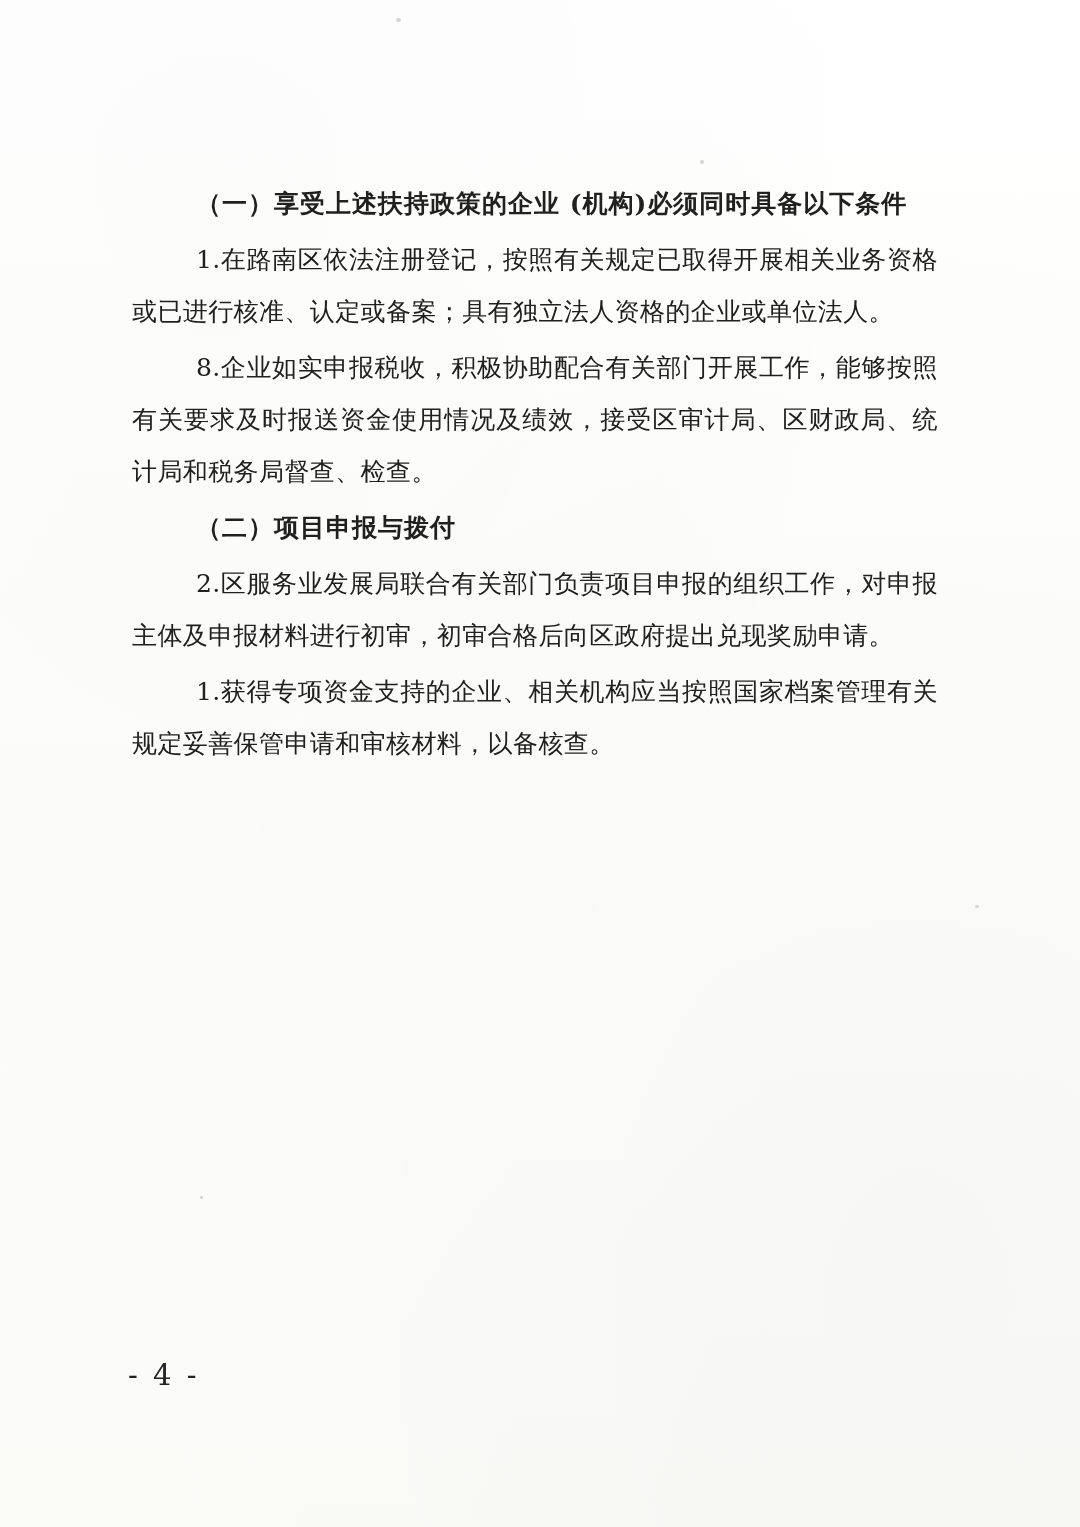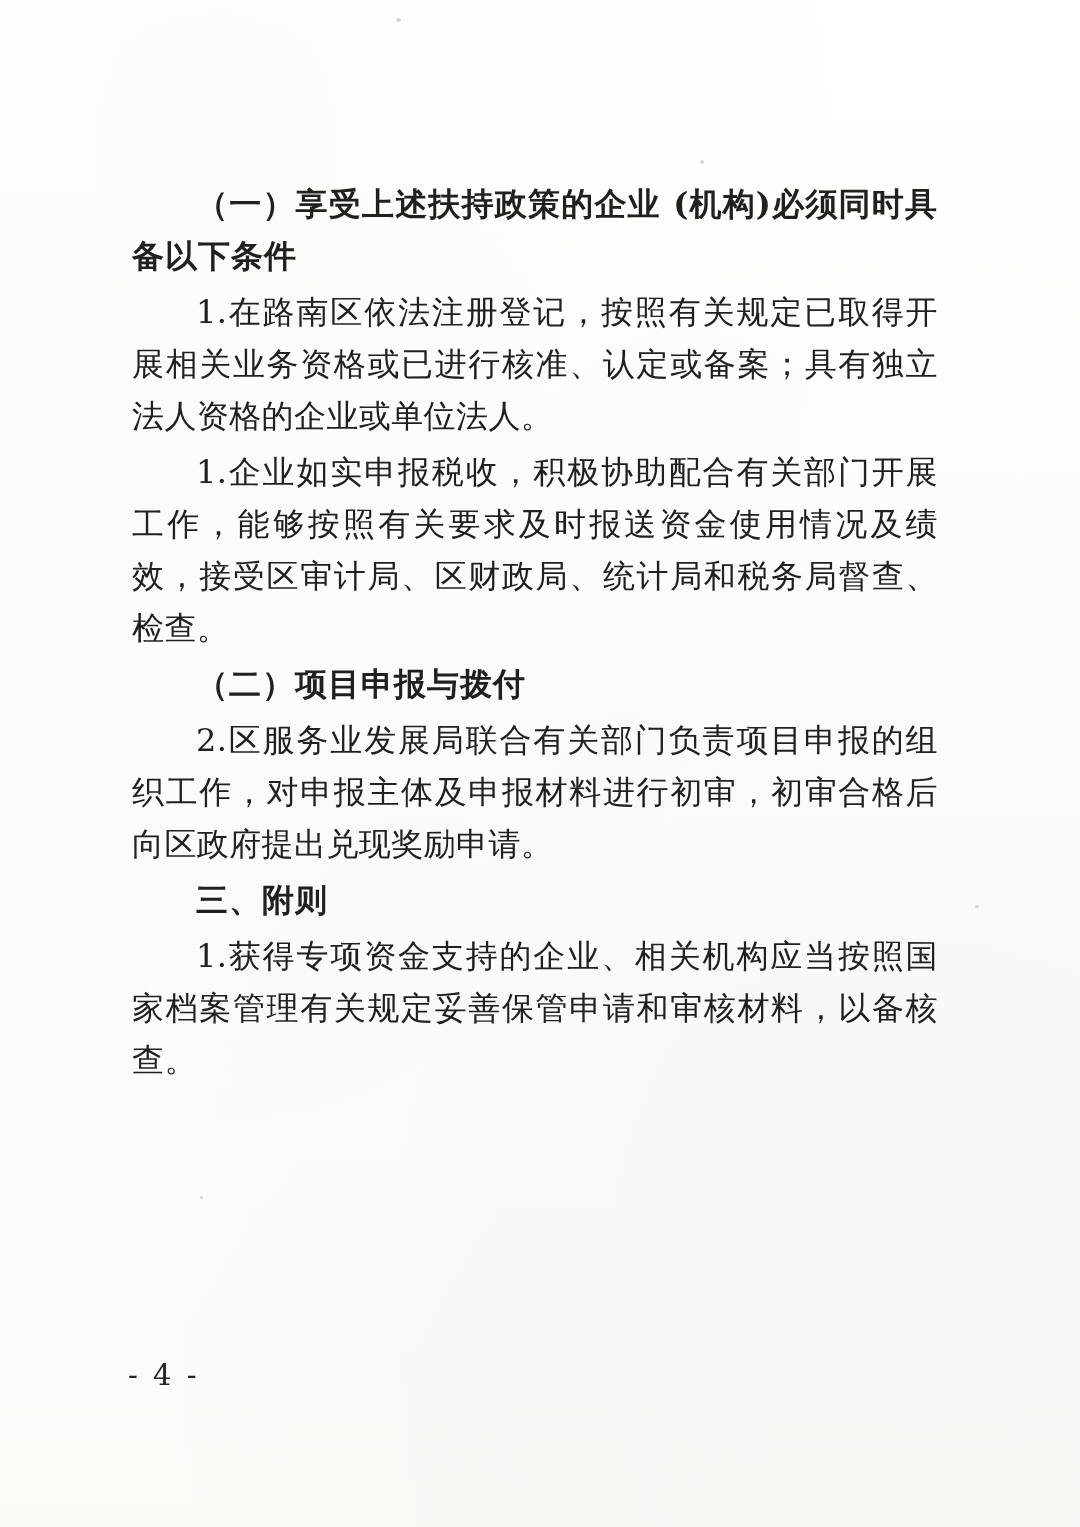--- a/index.html
+++ b/index.html
@@ -28,21 +28,21 @@
     pointer-events: none;
   }
   .content {
     position: absolute;
     left: 132px;
     top: 178px;
     width: 806px;
   }
   p.para {
     margin: 0 0 4px 0;
-    font-size: 32px;
+    font-size: 25px;
     line-height: 52px;
     letter-spacing: 0.4px;
     text-align: justify;
     text-justify: inter-character;
     color: #20201f;
   }
   p.indent {
     text-indent: 64px;
   }
   p.heading {
@@ -72,22 +72,21 @@
 <div class="page">
 
   <div class="speck" style="left:396px; top:18px; width:5px; height:4px;"></div>
   <div class="speck" style="left:700px; top:160px; width:4px; height:4px;"></div>
   <div class="speck" style="left:975px; top:905px; width:4px; height:3px;"></div>
   <div class="speck" style="left:200px; top:1196px; width:3px; height:3px;"></div>
 
   <div class="content">
     <p class="para indent heading">（一）享受上述扶持政策的企业 (机构)必须同时具备以下条件</p>
     <p class="para indent">1.在路南区依法注册登记，按照有关规定已取得开展相关业务资格或已进行核准、认定或备案；具有独立法人资格的企业或单位法人。</p>
-    <p class="para indent">1.企业如实申报税收，积极协助配合有关部门开展工作，能够按照有关要求及时报送资金使用情况及绩效，接受区审计局、区财政局、统计局和税务局督查、检查。</p>
+    <p class="para indent">8.企业如实申报税收，积极协助配合有关部门开展工作，能够按照有关要求及时报送资金使用情况及绩效，接受区审计局、区财政局、统计局和税务局督查、检查。</p>
     <p class="para indent heading">（二）项目申报与拨付</p>
     <p class="para indent">2.区服务业发展局联合有关部门负责项目申报的组织工作，对申报主体及申报材料进行初审，初审合格后向区政府提出兑现奖励申请。</p>
-    <p class="para indent heading">三、附则</p>
     <p class="para indent">1.获得专项资金支持的企业、相关机构应当按照国家档案管理有关规定妥善保管申请和审核材料，以备核查。</p>
   </div>
 
   <div class="pagenum">- 4 -</div>
 
 </div>
 
 </body></html>

